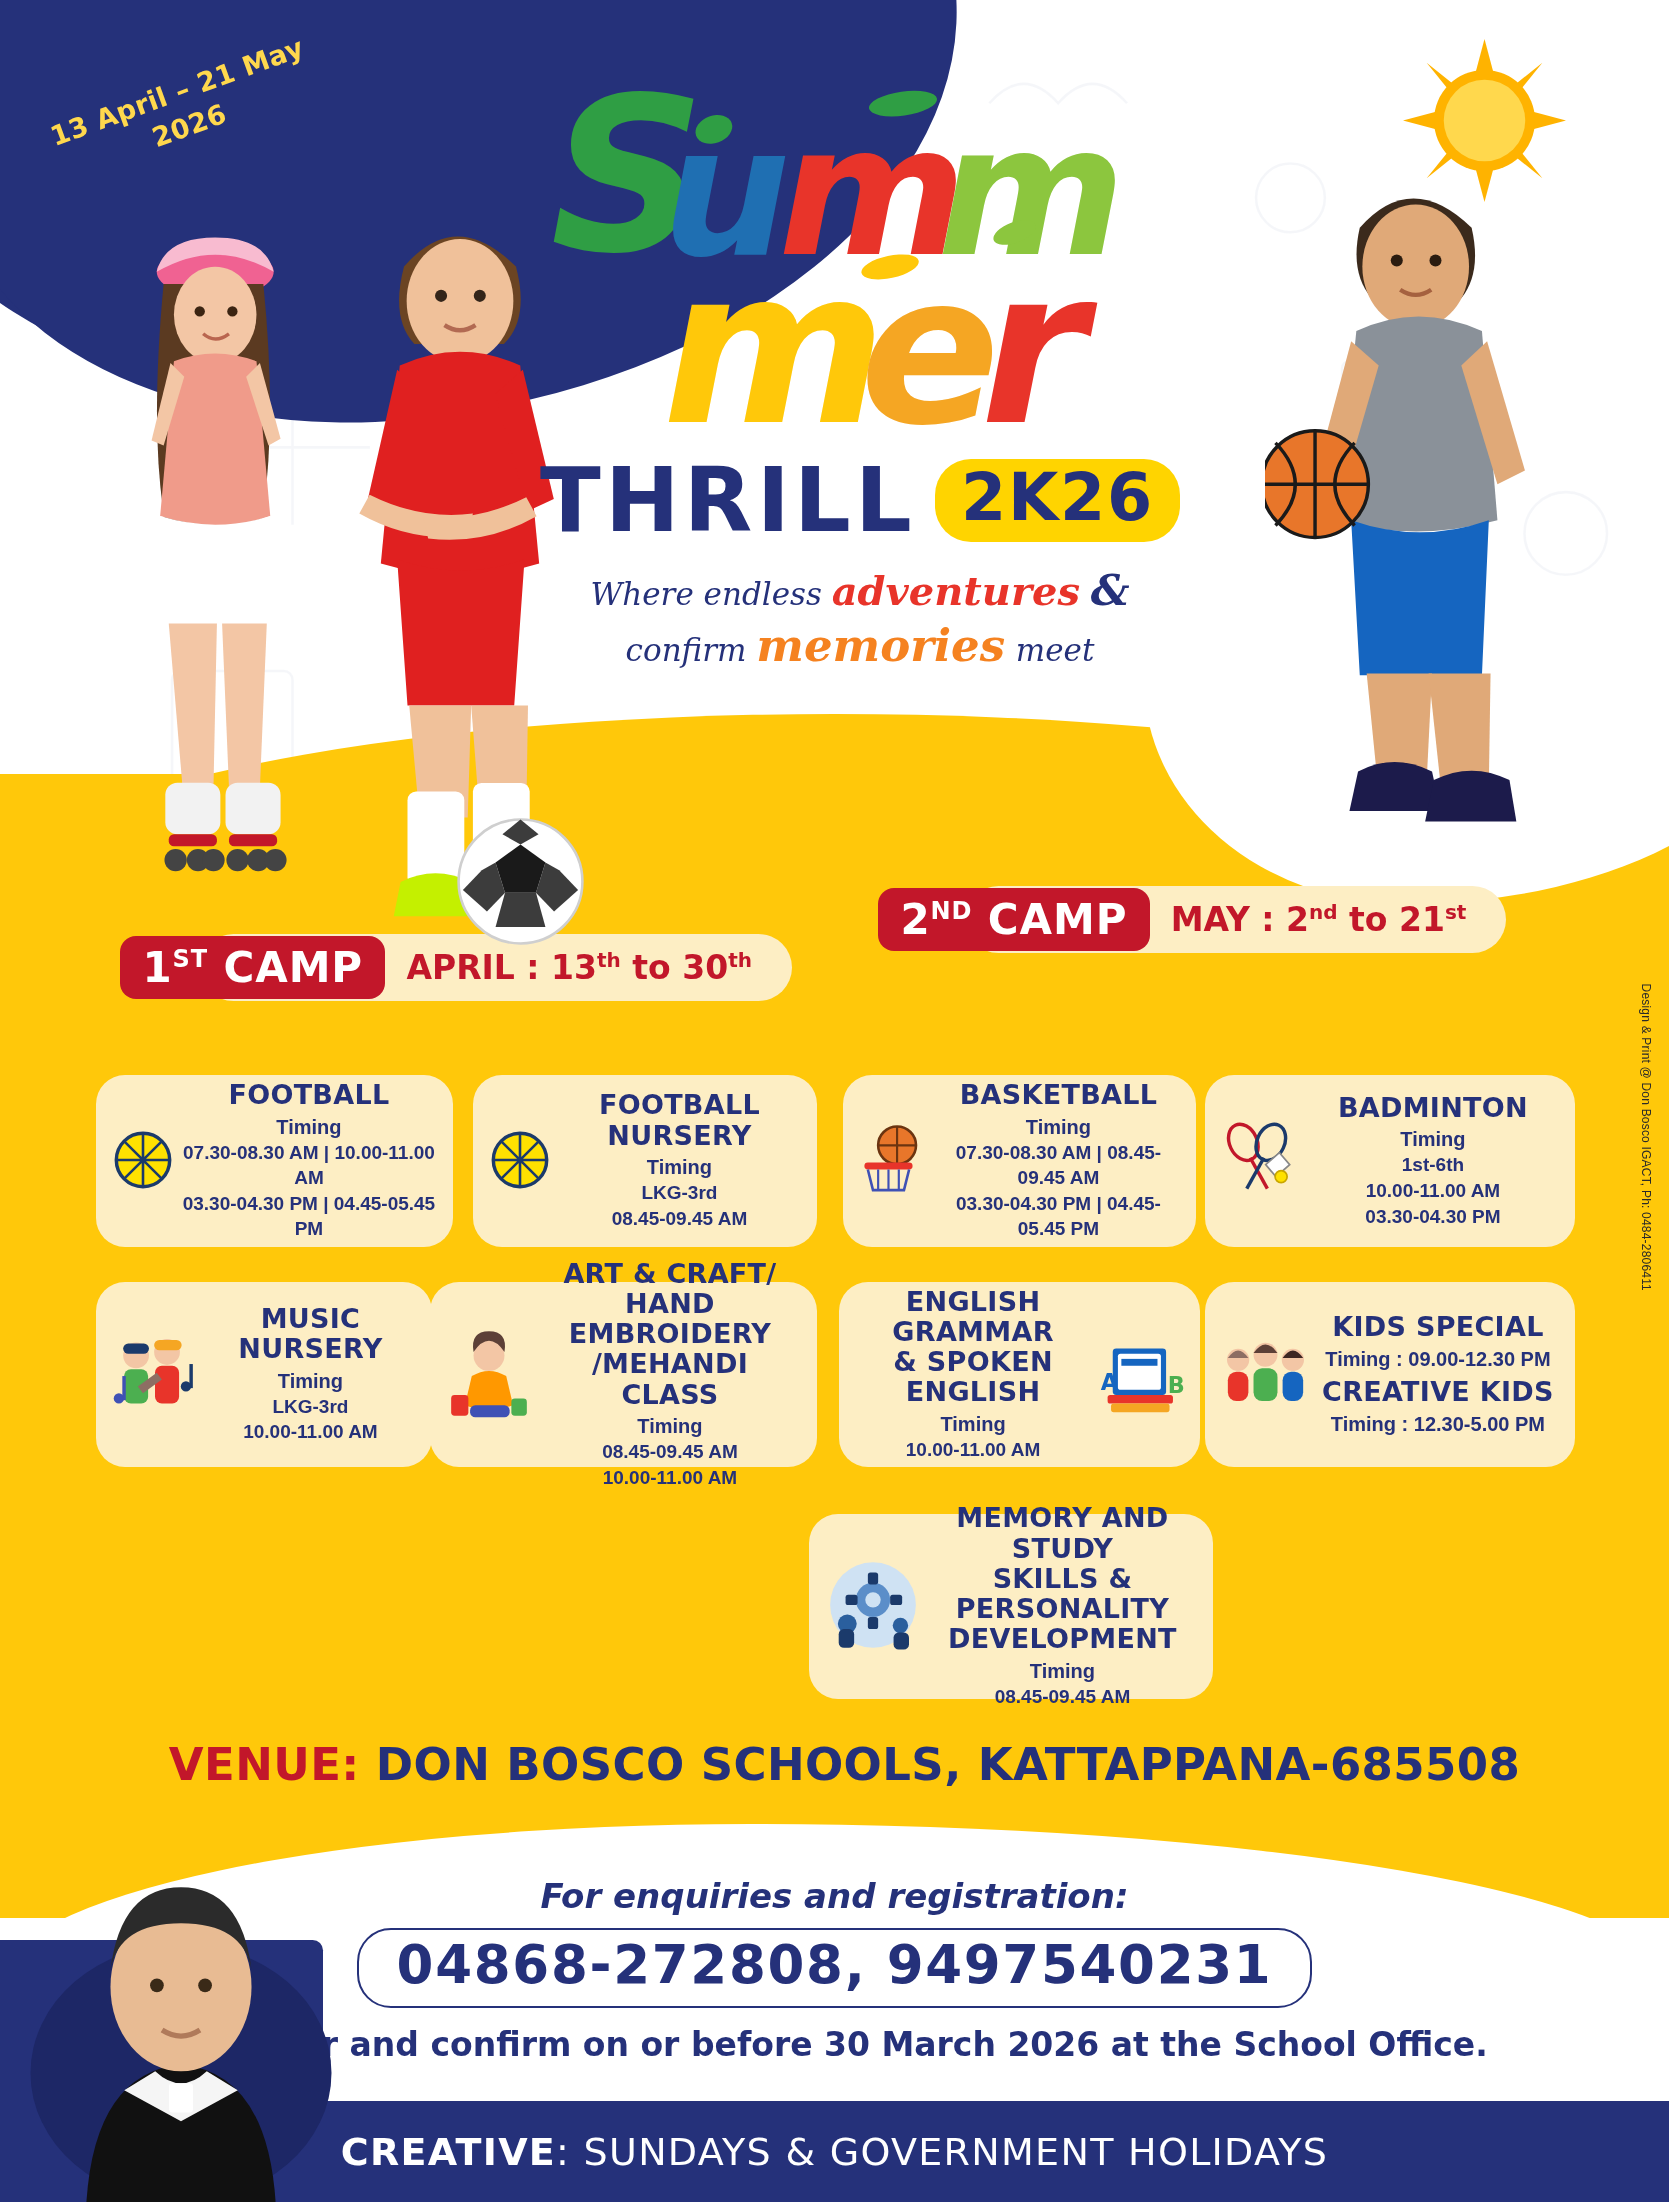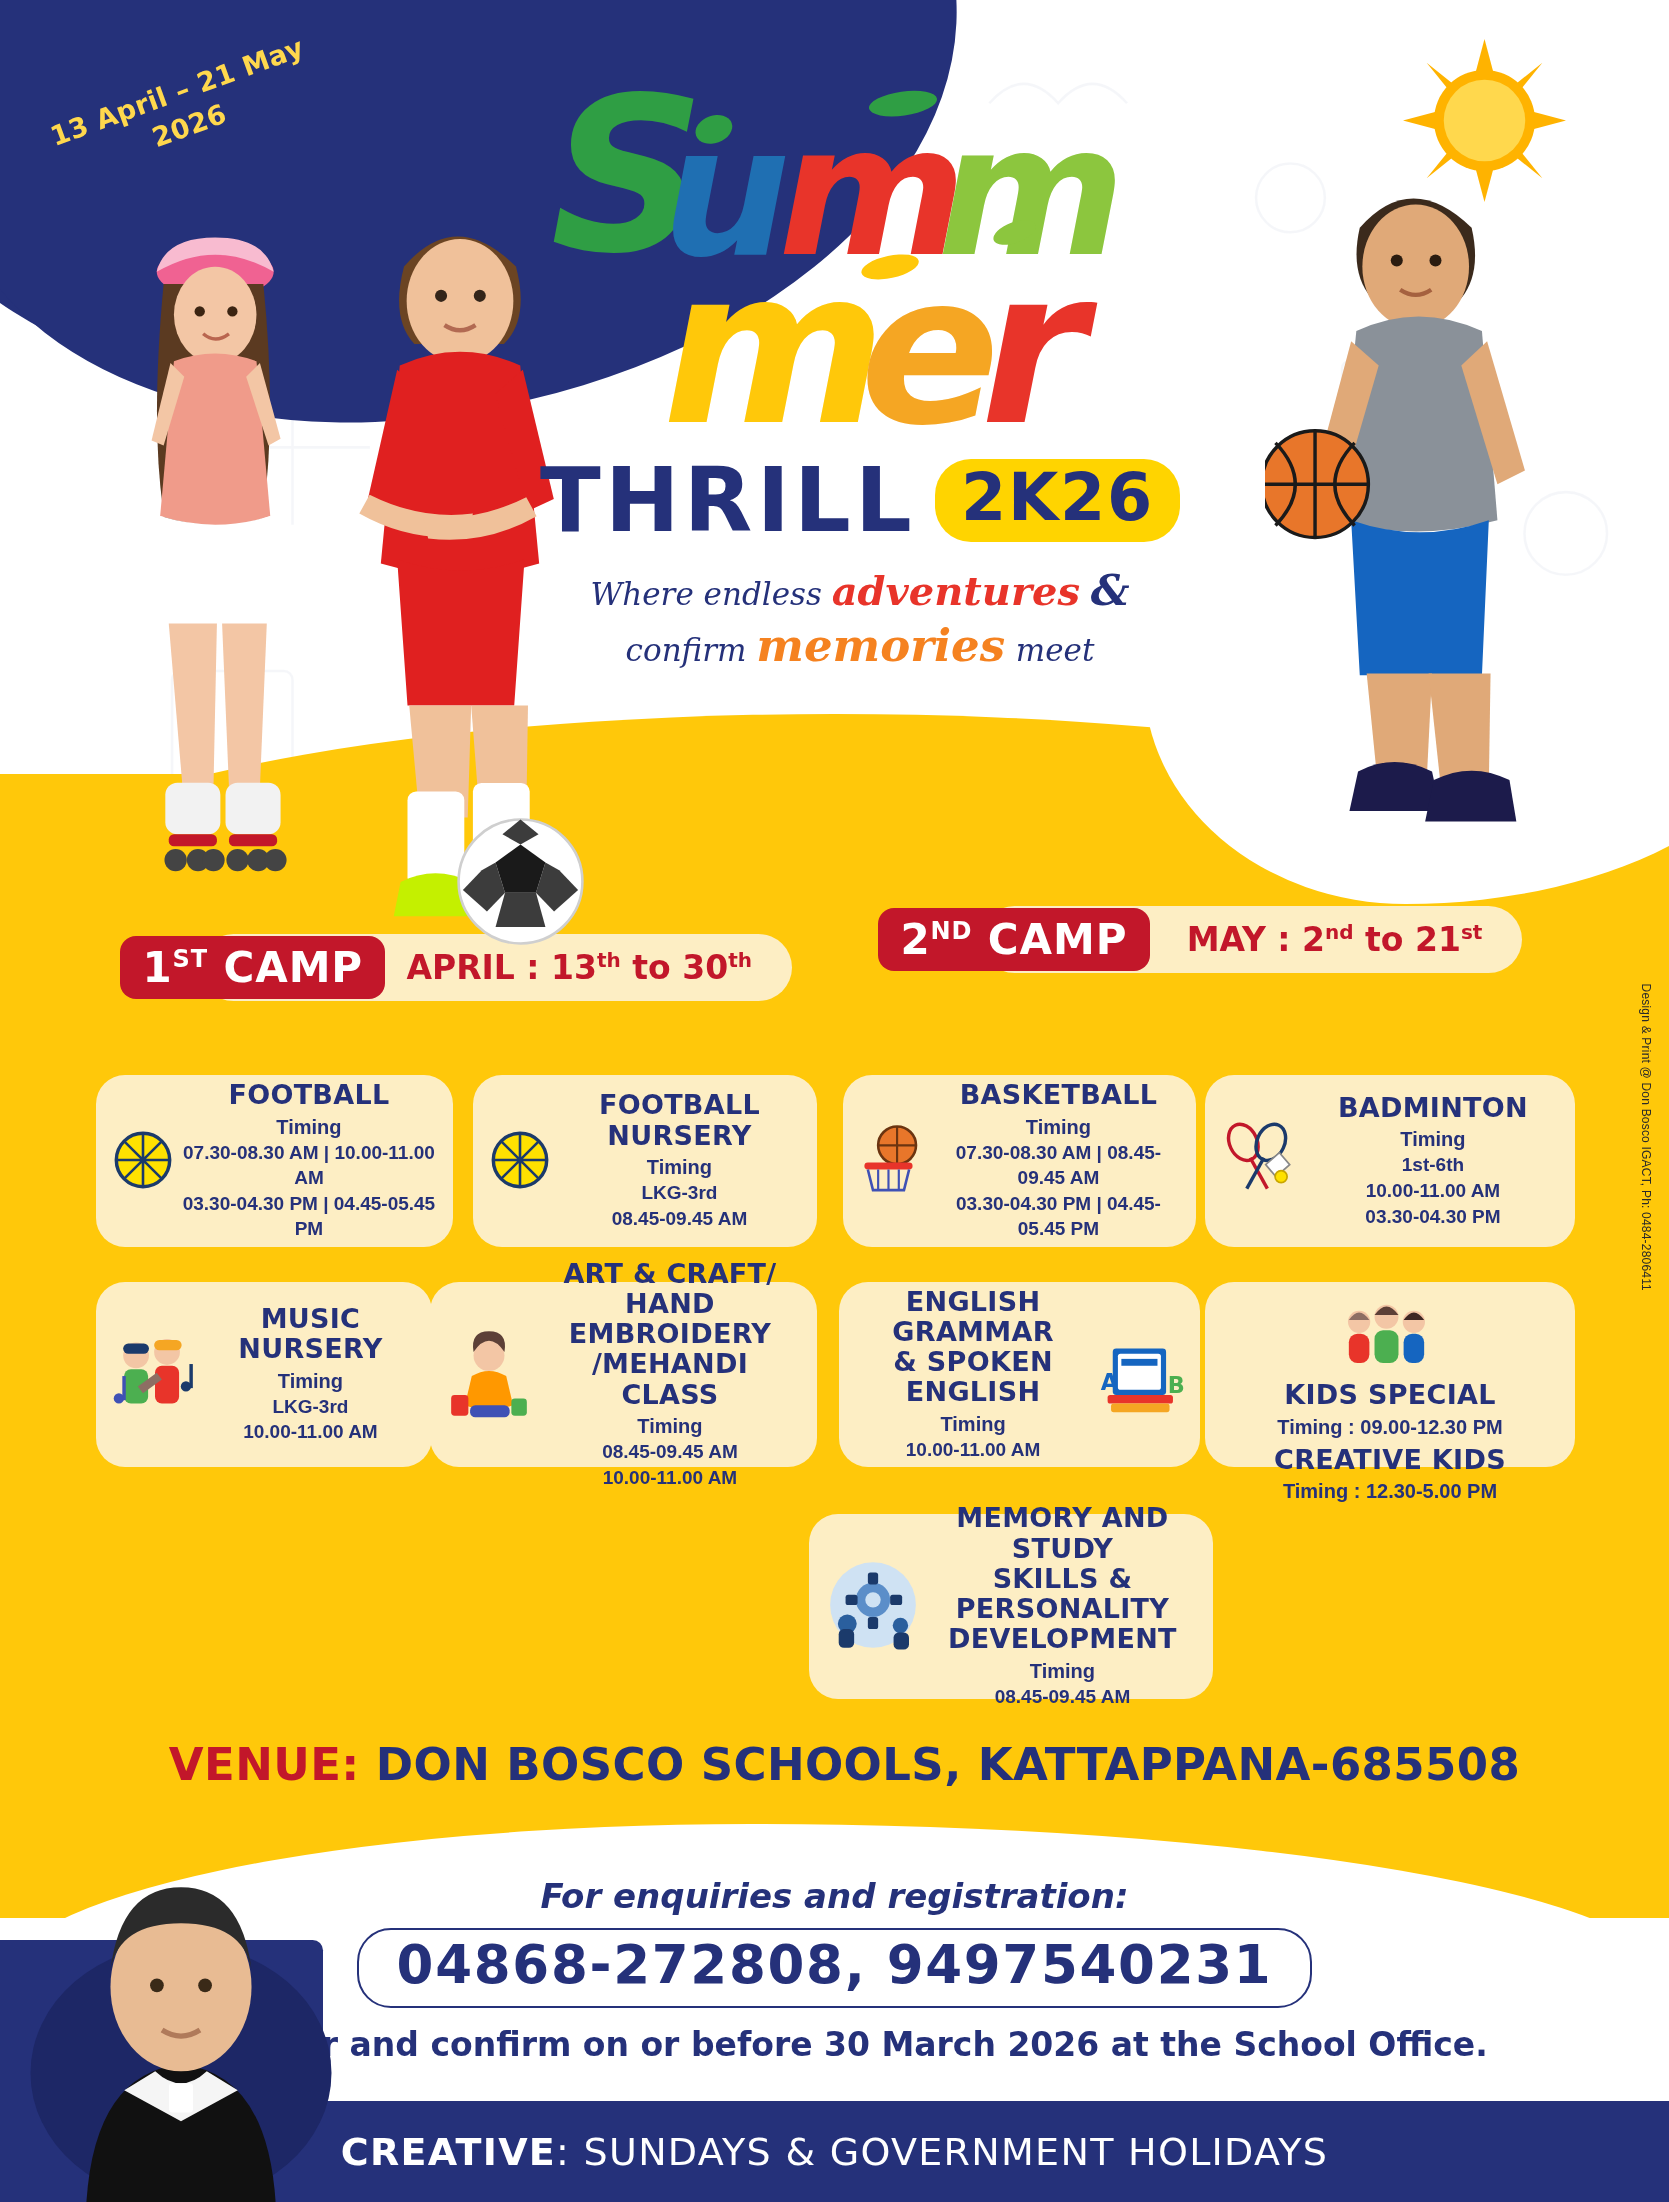--- a/index.html
+++ b/index.html
@@ -497,21 +497,21 @@
   <div class="camp-header" style="left:120px; top:934px;">
     <div class="camp-tag">
       <span>1</span><sup>ST</sup>
       <span>CAMP</span>
     </div>
     <div class="camp-pill">
       <span class="camp-range"><span>APRIL : 13</span><sup>th</sup><span> to 30</span><sup>th</sup></span>
     </div>
   </div>
 
-  <div class="camp-header" style="left:878px; top:906px;gap:16px;">
+  <div class="camp-header" style="left:878px; top:886px;">
     <div class="camp-tag">
       <span>2</span><sup>ND</sup>
       <span>CAMP</span>
     </div>
     <div class="camp-pill">
       <span class="camp-range"><span>MAY : 2</span><sup>nd</sup><span> to 21</span><sup>st</sup></span>
     </div>
   </div>
 
   <div class="card" style="left:96px; top:1075px; width:357px; height:172px;">
@@ -652,21 +652,21 @@
       </svg>
     </span>
     <span class="body">
       <h3 style="white-space:pre-line;">ENGLISH GRAMMAR
 &amp; SPOKEN ENGLISH</h3>
       <div class="sub">Timing</div>
       <div class="line">10.00-11.00 AM</div>
     </span>
   </div>
 
-  <div class="card" style="left:1205px; top:1282px; width:370px; height:185px;flex-direction:column;">
+  <div class="card" style="left:1205px; top:1282px; width:370px; height:185px;">
     <span class="icon">
       <svg width="89" height="83" viewBox="0 0 104 96">
         <circle cx="20" cy="32" r="13" fill="#f3c6a5"></circle>
           <rect x="8" y="46" width="24" height="34" rx="10" fill="#e8342a"></rect>
         <circle cx="52" cy="26" r="14" fill="#f3c6a5"></circle>
           <rect x="38" y="42" width="28" height="38" rx="10" fill="#4caf50"></rect>
         <circle cx="84" cy="32" r="13" fill="#f3c6a5"></circle>
           <rect x="72" y="46" width="24" height="34" rx="10" fill="#1565c0"></rect>
         <path d="M8 30 q12 -18 24 0" fill="#8d6e63"></path>
           <path d="M38 24 q14 -20 28 0" fill="#5d4037"></path>

